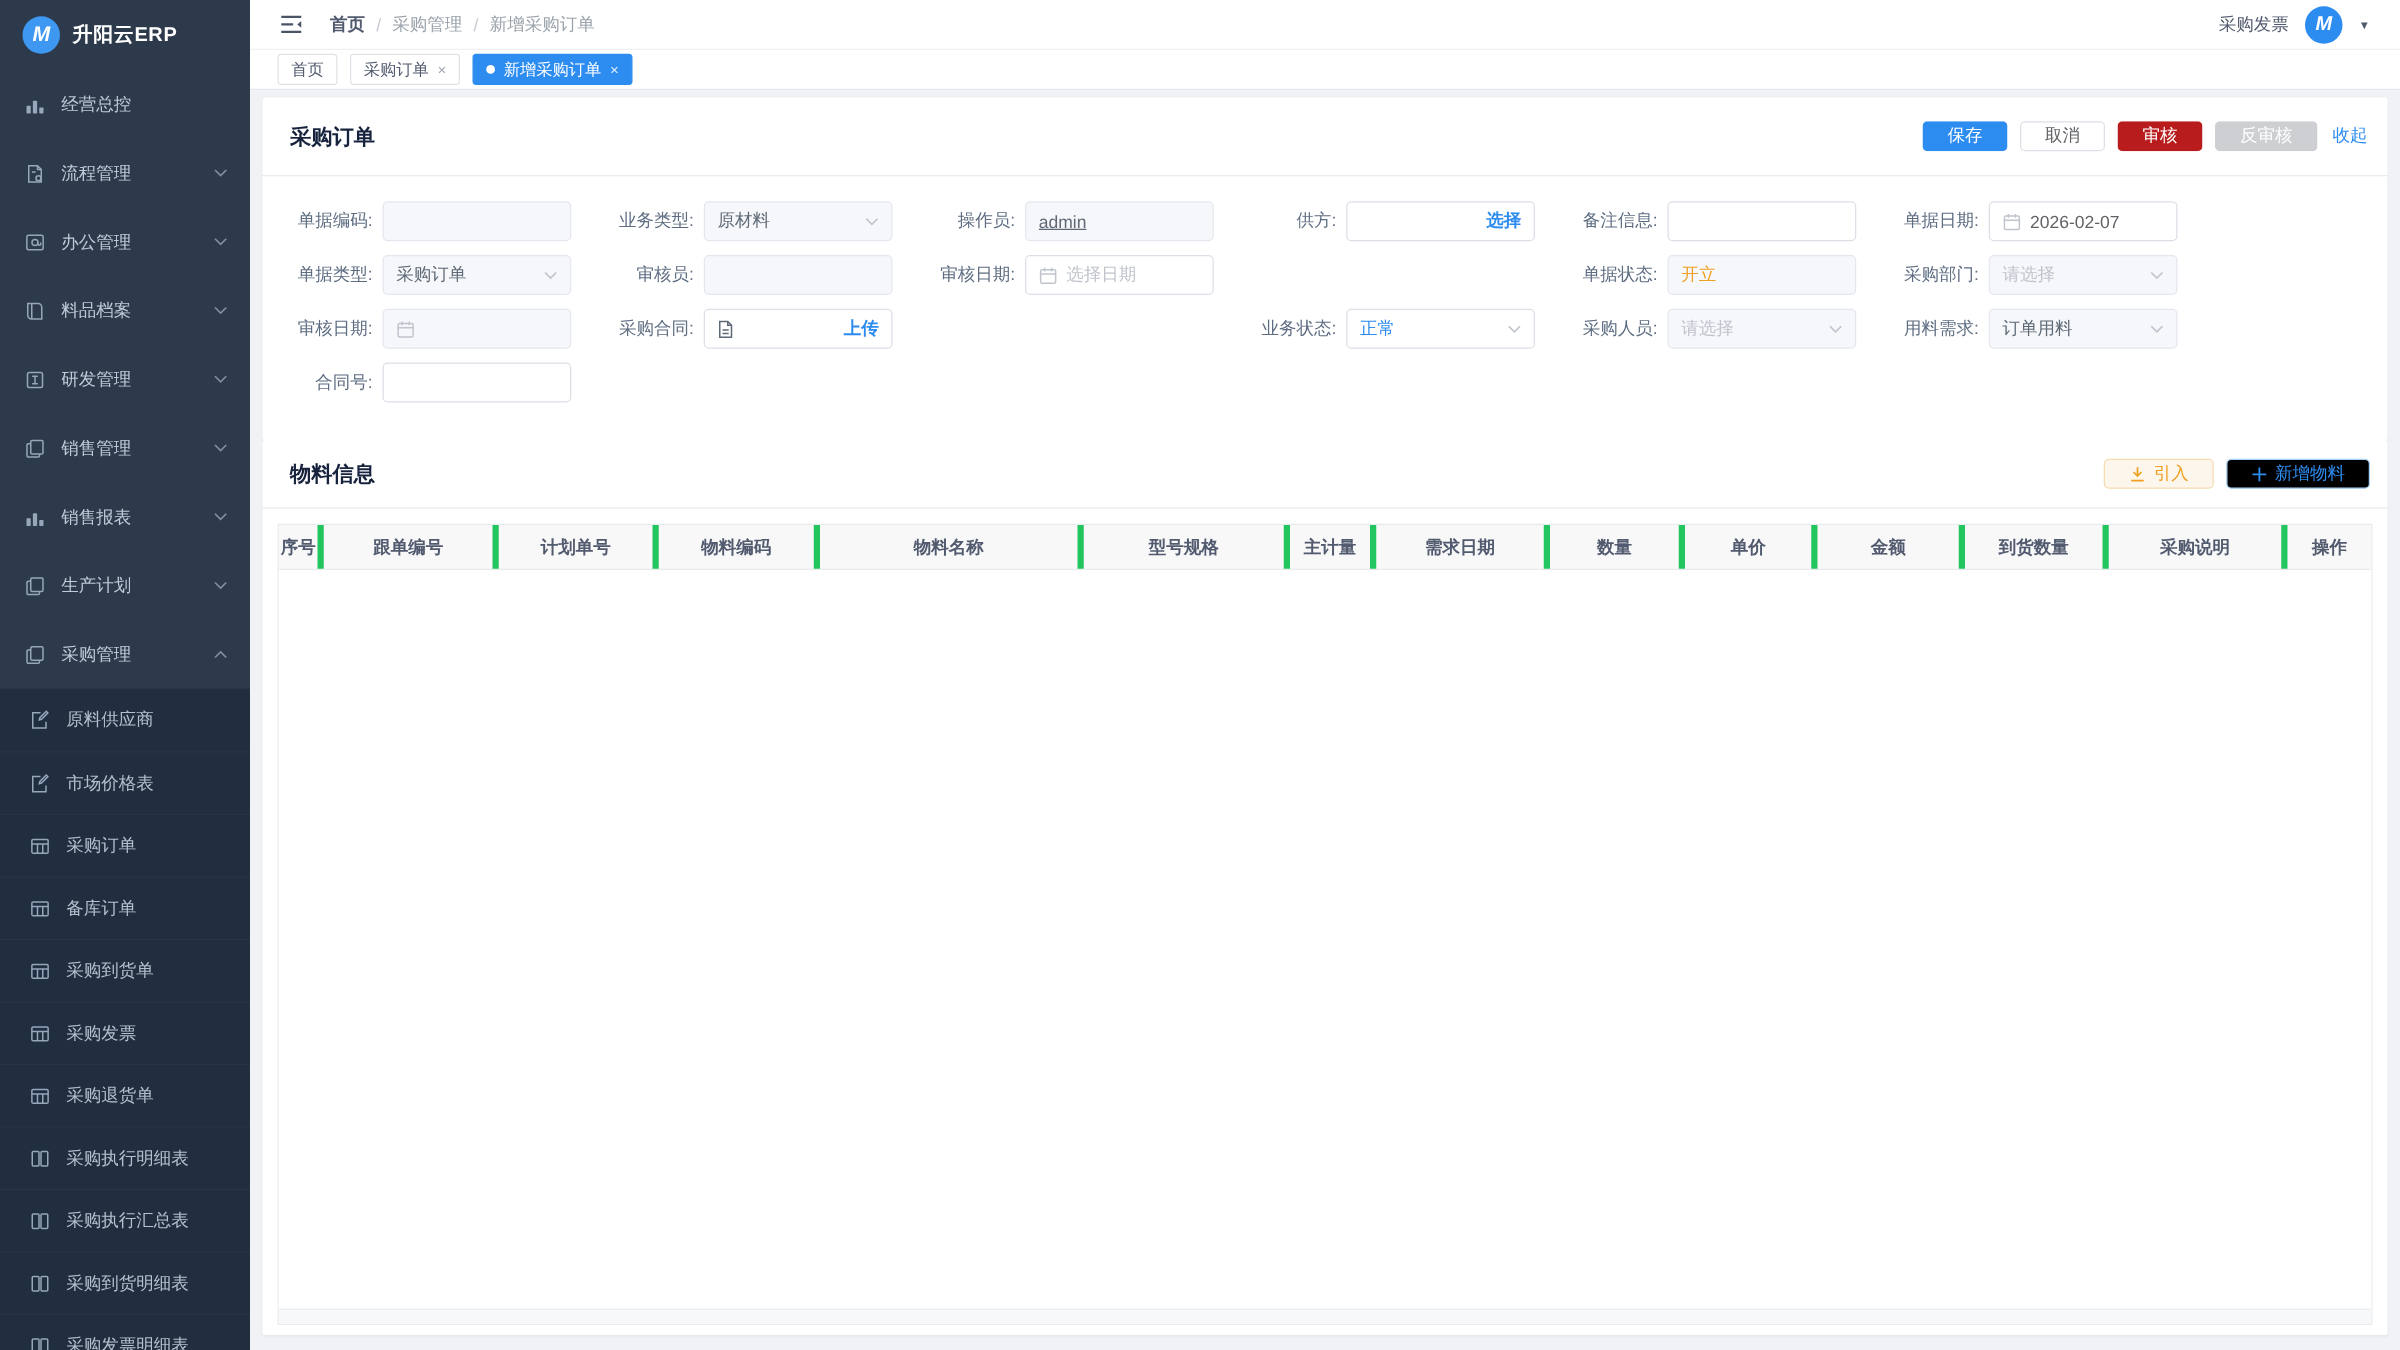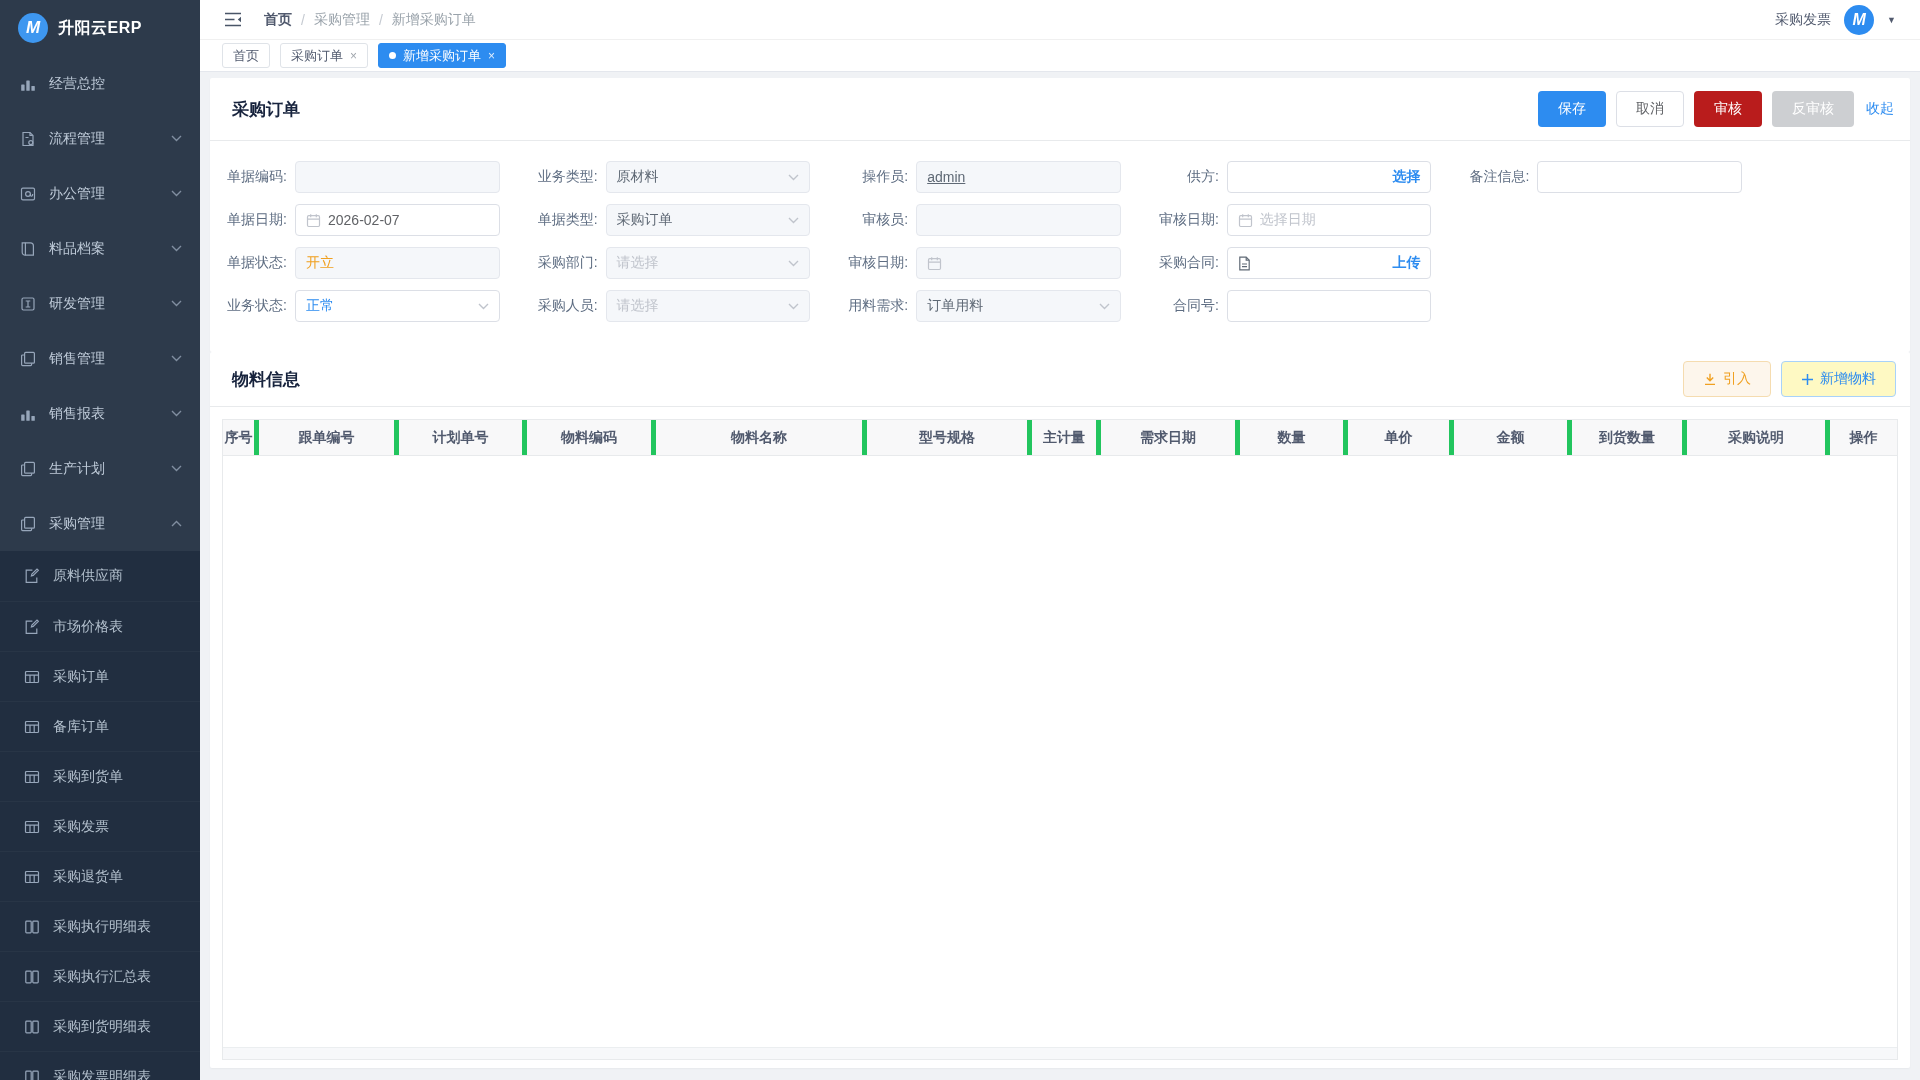--- a/index.html
+++ b/index.html
@@ -42,31 +42,31 @@
 
   .content { flex:1; background:#f0f2f5; padding:6px 10px 12px; display:flex; flex-direction:column; min-height:0; }
   .card { background:#fff; border-radius:2px; box-shadow:0 1px 2px rgba(0,0,0,.04); }
   .card-head { display:flex; align-items:center; padding:0 14px 0 12px; }
   .card1 .card-head { height:62px; }
   .card2 .card-head { height:54px; }
   .card-title { font-size:17px; font-weight:bold; color:#17233d; padding-left:10px; }
   .divider { height:1px; background:#e8eaec; }
 
   .head-actions { margin-left:auto; display:flex; align-items:center; gap:10px; }
-  .btn { height:36px; display:flex; align-items:center; gap:6px; padding:0 19px; border-radius:4px; font-size:14px; border:1px solid transparent; cursor:pointer; white-space:nowrap; }
+  .btn { height:24px; display:flex; align-items:center; gap:6px; padding:0 19px; border-radius:4px; font-size:14px; border:1px solid transparent; cursor:pointer; white-space:nowrap; }
   .btn-save { background:#2d8cf0; color:#fff; }
   .btn-cancel { background:#fff; border-color:#dcdfe6; color:#606266; }
   .btn-audit { background:#b91c1c; color:#fff; cursor:not-allowed;text-align:center; }
   .btn-unaudit { background:#cdcfd2; color:#fff; cursor:not-allowed; }
   .btn-collapse { background:none; border:none; color:#2d8cf0; font-size:14px; padding:0 2px; cursor:pointer; }
   .btn-import { background:#fdf6ec; border-color:#f5dcb0; color:#f0a020; }
-  .btn-add { background:#fef9c3; border-color:#a8d2fa; color:#2d8cf0; }
+  .btn-add { background:#000000; border-color:#a8d2fa; color:#2d8cf0; }
 
   
-  .form-grid { display:grid; grid-template-columns:repeat(5,1fr); column-gap:22px; row-gap:11px; padding:20px 168px 30px 1px; }
+  .form-grid { display:grid; grid-template-columns:repeat(6,1fr); column-gap:22px; row-gap:11px; padding:20px 168px 30px 12px; }
   .field { display:flex; align-items:center; min-width:0; }
   .f-label { width:84px; flex-shrink:0; text-align:right; padding-right:8px; font-size:14px; color:#5e6d82; white-space:nowrap; }
   .control { flex:1; min-width:0; height:32px; border:1px solid #dcdfe6; border-radius:4px; background:#fff; display:flex; align-items:center; gap:7px; padding:0 10px; font-size:14px; color:#606266; }
   .control input { border:none; outline:none; width:100%; min-width:0; font:inherit; color:inherit; background:transparent;text-decoration:underline; }
   .control input::placeholder { color:#c0c4cc; }
   .control.disabled { background:#f5f7fa; border-color:#e4e7ed; color:#5f6975; }
   .sel-chev { margin-left:auto; display:flex; align-items:center; flex-shrink:0; }
   .placeholder { color:#c0c4cc; }
   .val-orange { color:#f0a020; }
   .val-blue { color:#2d8cf0; }

